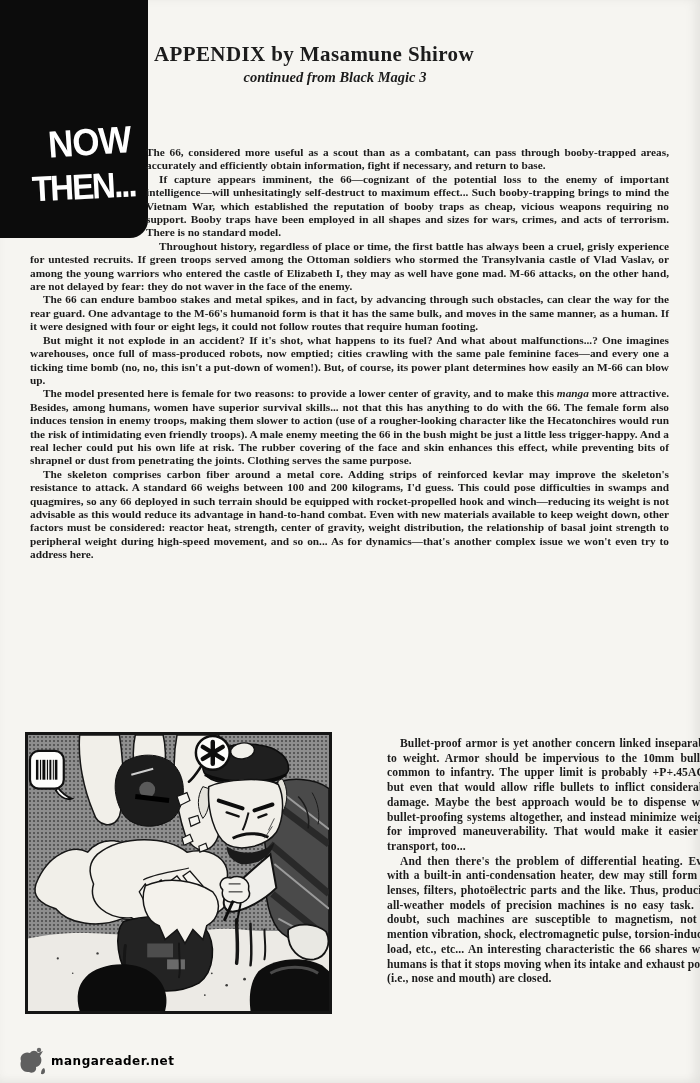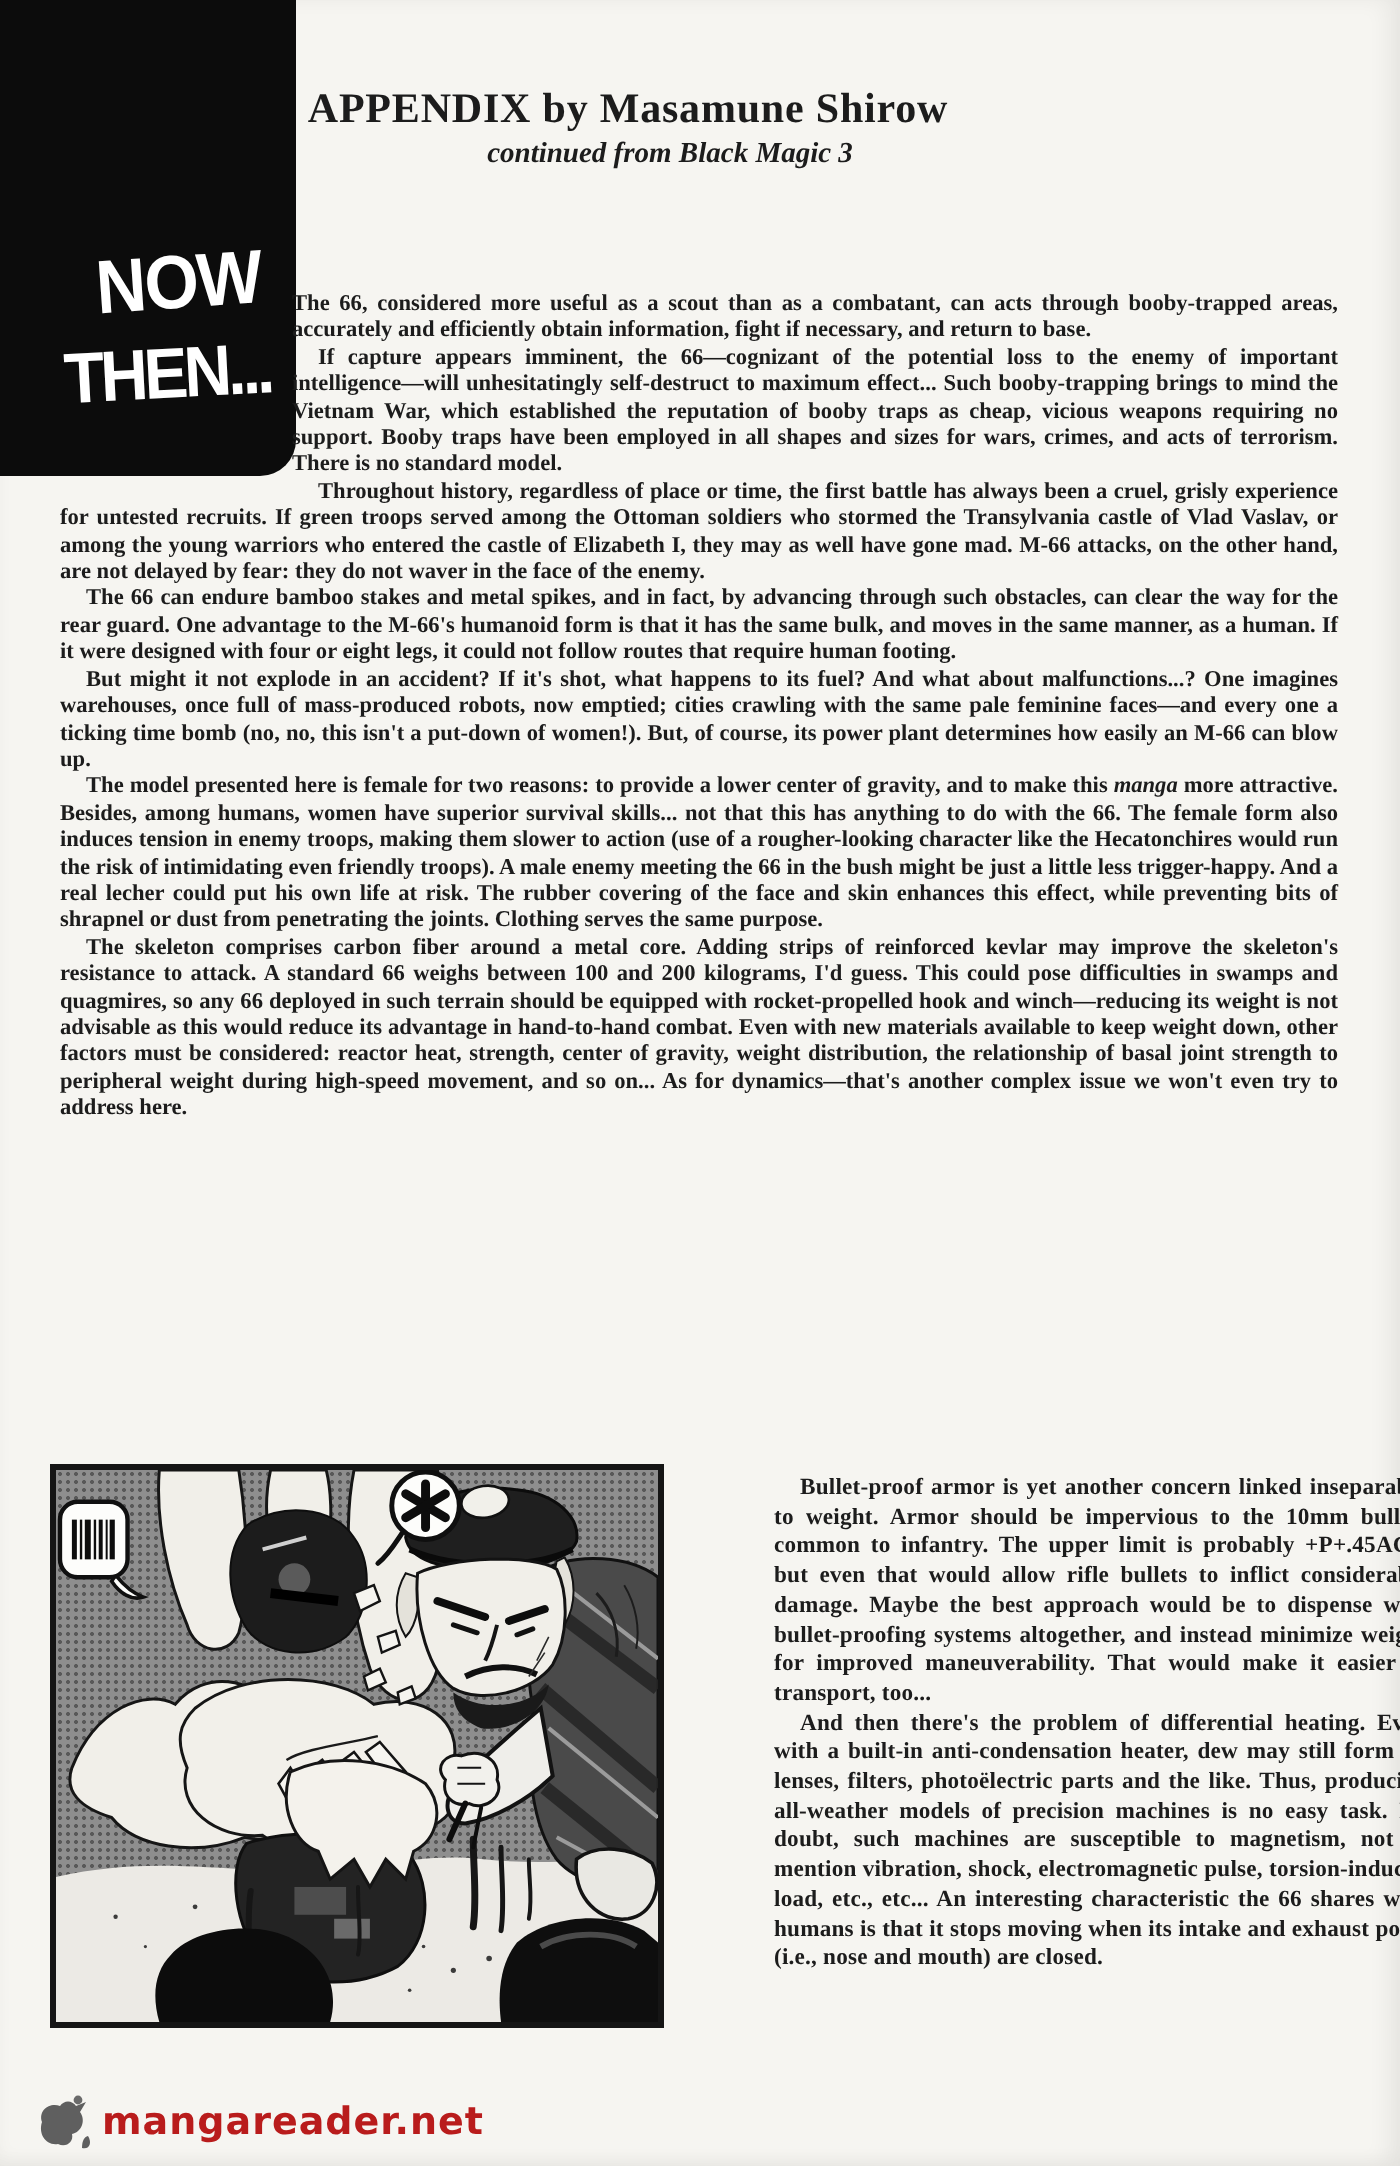--- a/index.html
+++ b/index.html
@@ -61,41 +61,41 @@
     text-align:justify;letter-spacing:0.1px;margin-left:42px;
   }
   .rcol p{margin:0;text-indent:13px;}
   
   .watermark{
     position:absolute;left:15px;top:1044px;height:34px;
     display:flex;align-items:center;gap:4px;
   }
   .watermark .wm-text{
     font-family:"DejaVu Sans", sans-serif;font-weight:bold;
-    font-size:19px;color:#b91c1c;letter-spacing:0.5px;
+    font-size:12px;color:#000000;letter-spacing:0.5px;
   }
 </style>
 </head>
 <body>
 
 <div class="page">
 
   <div class="corner-box">
     <div class="l1">NOW</div>
     <div class="l2">THEN...</div>
   </div>
 
   <div class="header">
     <div class="title">APPENDIX by Masamune Shirow</div>
     <div class="subtitle">continued from Black Magic 3</div>
   </div>
 
   <div class="article">
     <div class="wrap-spacer"></div>
-    <p>The 66, considered more useful as a scout than as a combatant, can acts through booby-trapped areas, accurately and efficiently obtain information, fight if necessary, and return to base.</p>
+    <p>The 66, considered more useful as a scout than as a combatant, can pass through booby-trapped areas, accurately and efficiently obtain information, fight if necessary, and return to base.</p>
     <p>If capture appears imminent, the 66—cognizant of the potential loss to the enemy of important intelligence—will unhesitatingly self-destruct to maximum effect... Such booby-trapping brings to mind the Vietnam War, which established the reputation of booby traps as cheap, vicious weapons requiring no support. Booby traps have been employed in all shapes and sizes for wars, crimes, and acts of terrorism. There is no standard model.</p>
     <p>Throughout history, regardless of place or time, the first battle has always been a cruel, grisly experience for untested recruits. If green troops served among the Ottoman soldiers who stormed the Transylvania castle of Vlad Vaslav, or among the young warriors who entered the castle of Elizabeth I, they may as well have gone mad. M-66 attacks, on the other hand, are not delayed by fear: they do not waver in the face of the enemy.</p>
     <p>The 66 can endure bamboo stakes and metal spikes, and in fact, by advancing through such obstacles, can clear the way for the rear guard. One advantage to the M-66's humanoid form is that it has the same bulk, and moves in the same manner, as a human. If it were designed with four or eight legs, it could not follow routes that require human footing.</p>
     <p>But might it not explode in an accident? If it's shot, what happens to its fuel? And what about malfunctions...? One imagines warehouses, once full of mass-produced robots, now emptied; cities crawling with the same pale feminine faces—and every one a ticking time bomb (no, no, this isn't a put-down of women!). But, of course, its power plant determines how easily an M-66 can blow up.</p>
     <p><span>The model presented here is female for two reasons: to provide a lower center of gravity, and to make this </span><i>manga</i><span> more attractive. Besides, among humans, women have superior survival skills... not that this has anything to do with the 66. The female form also induces tension in enemy troops, making them slower to action (use of a rougher-looking character like the Hecatonchires would run the risk of intimidating even friendly troops). A male enemy meeting the 66 in the bush might be just a little less trigger-happy. And a real lecher could put his own life at risk. The rubber covering of the face and skin enhances this effect, while preventing bits of shrapnel or dust from penetrating the joints. Clothing serves the same purpose.</span></p>
     <p>The skeleton comprises carbon fiber around a metal core. Adding strips of reinforced kevlar may improve the skeleton's resistance to attack. A standard 66 weighs between 100 and 200 kilograms, I'd guess. This could pose difficulties in swamps and quagmires, so any 66 deployed in such terrain should be equipped with rocket-propelled hook and winch—reducing its weight is not advisable as this would reduce its advantage in hand-to-hand combat. Even with new materials available to keep weight down, other factors must be considered: reactor heat, strength, center of gravity, weight distribution, the relationship of basal joint strength to peripheral weight during high-speed movement, and so on... As for dynamics—that's another complex issue we won't even try to address here.</p>
   </div>
 
   <div class="panel">
     <svg viewBox="0 0 303 278" preserveAspectRatio="none">

